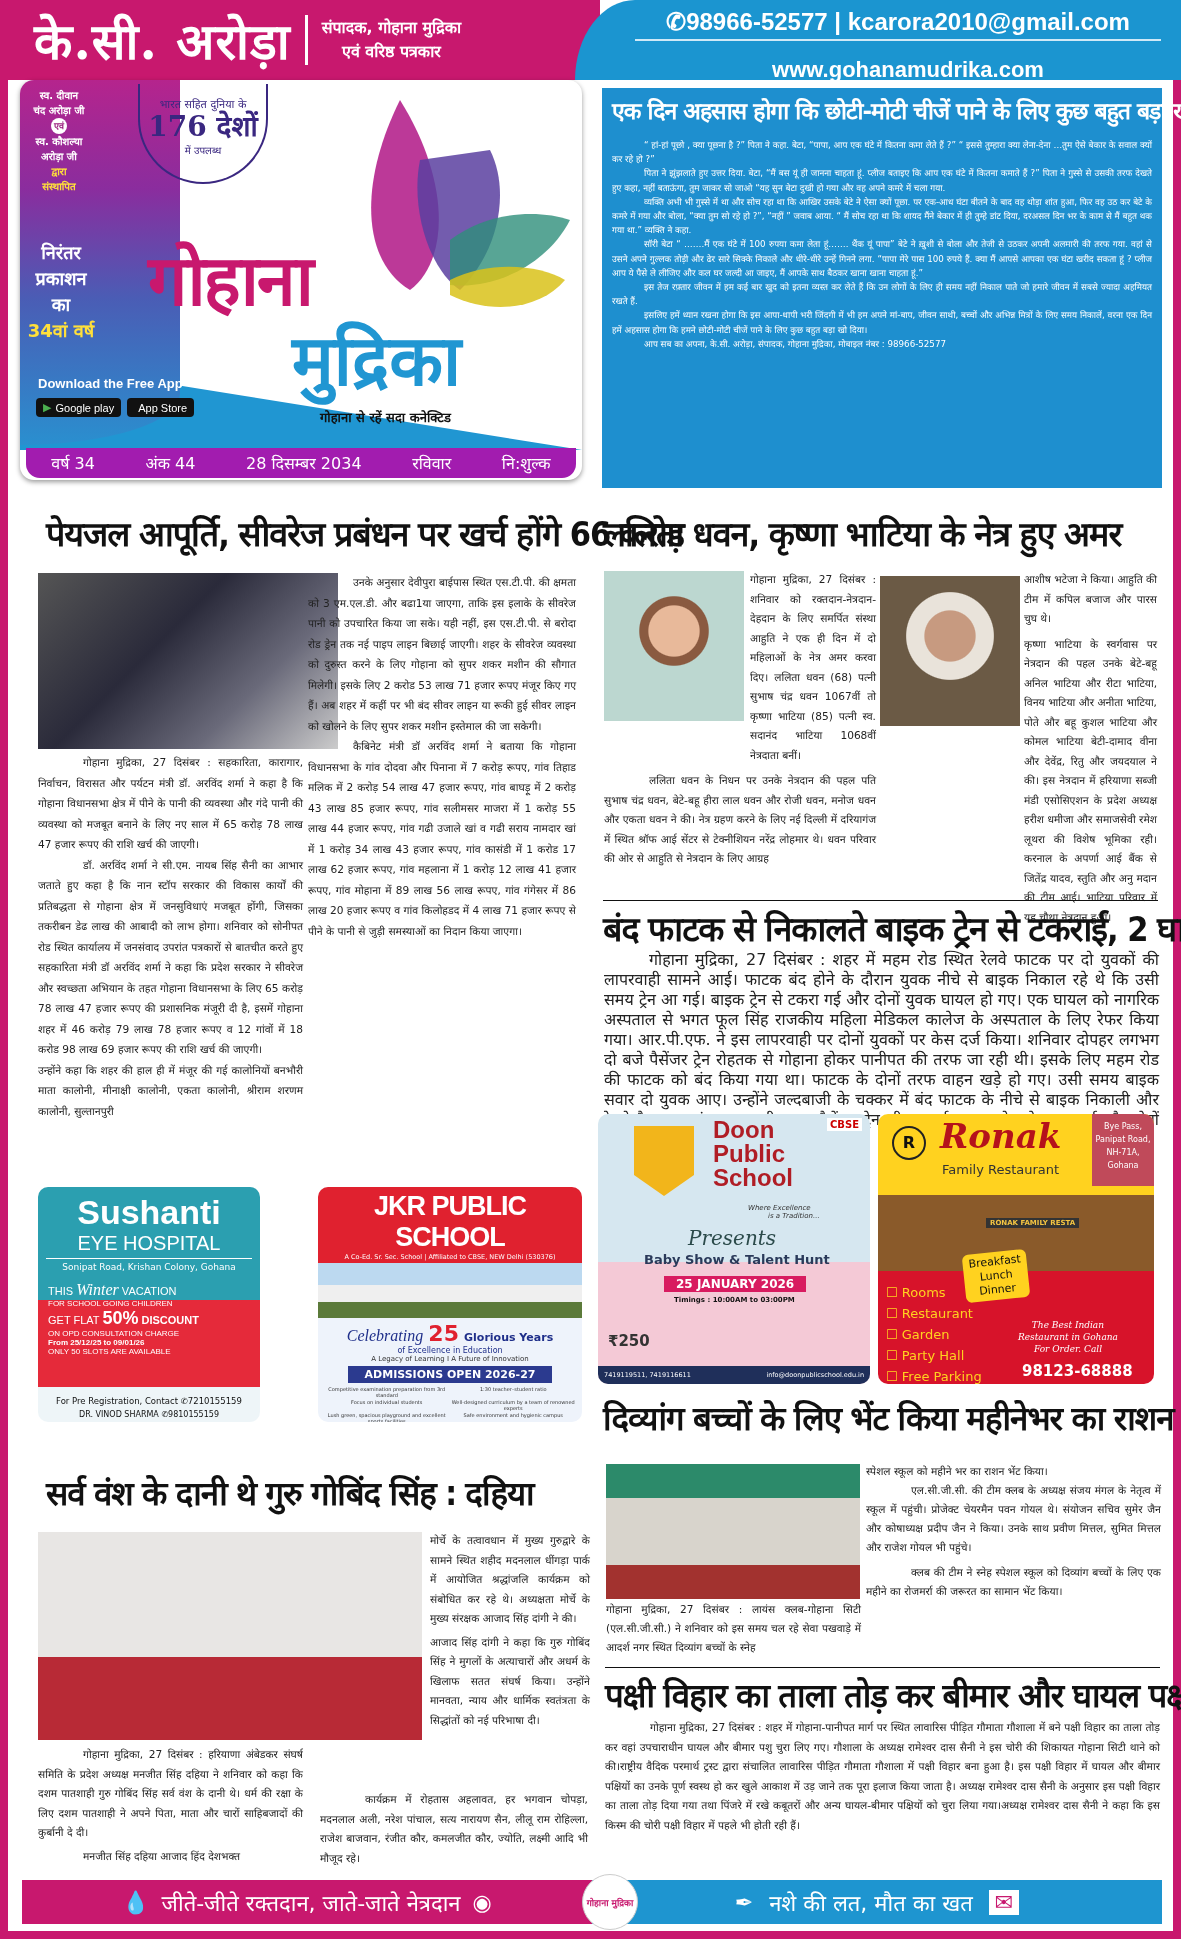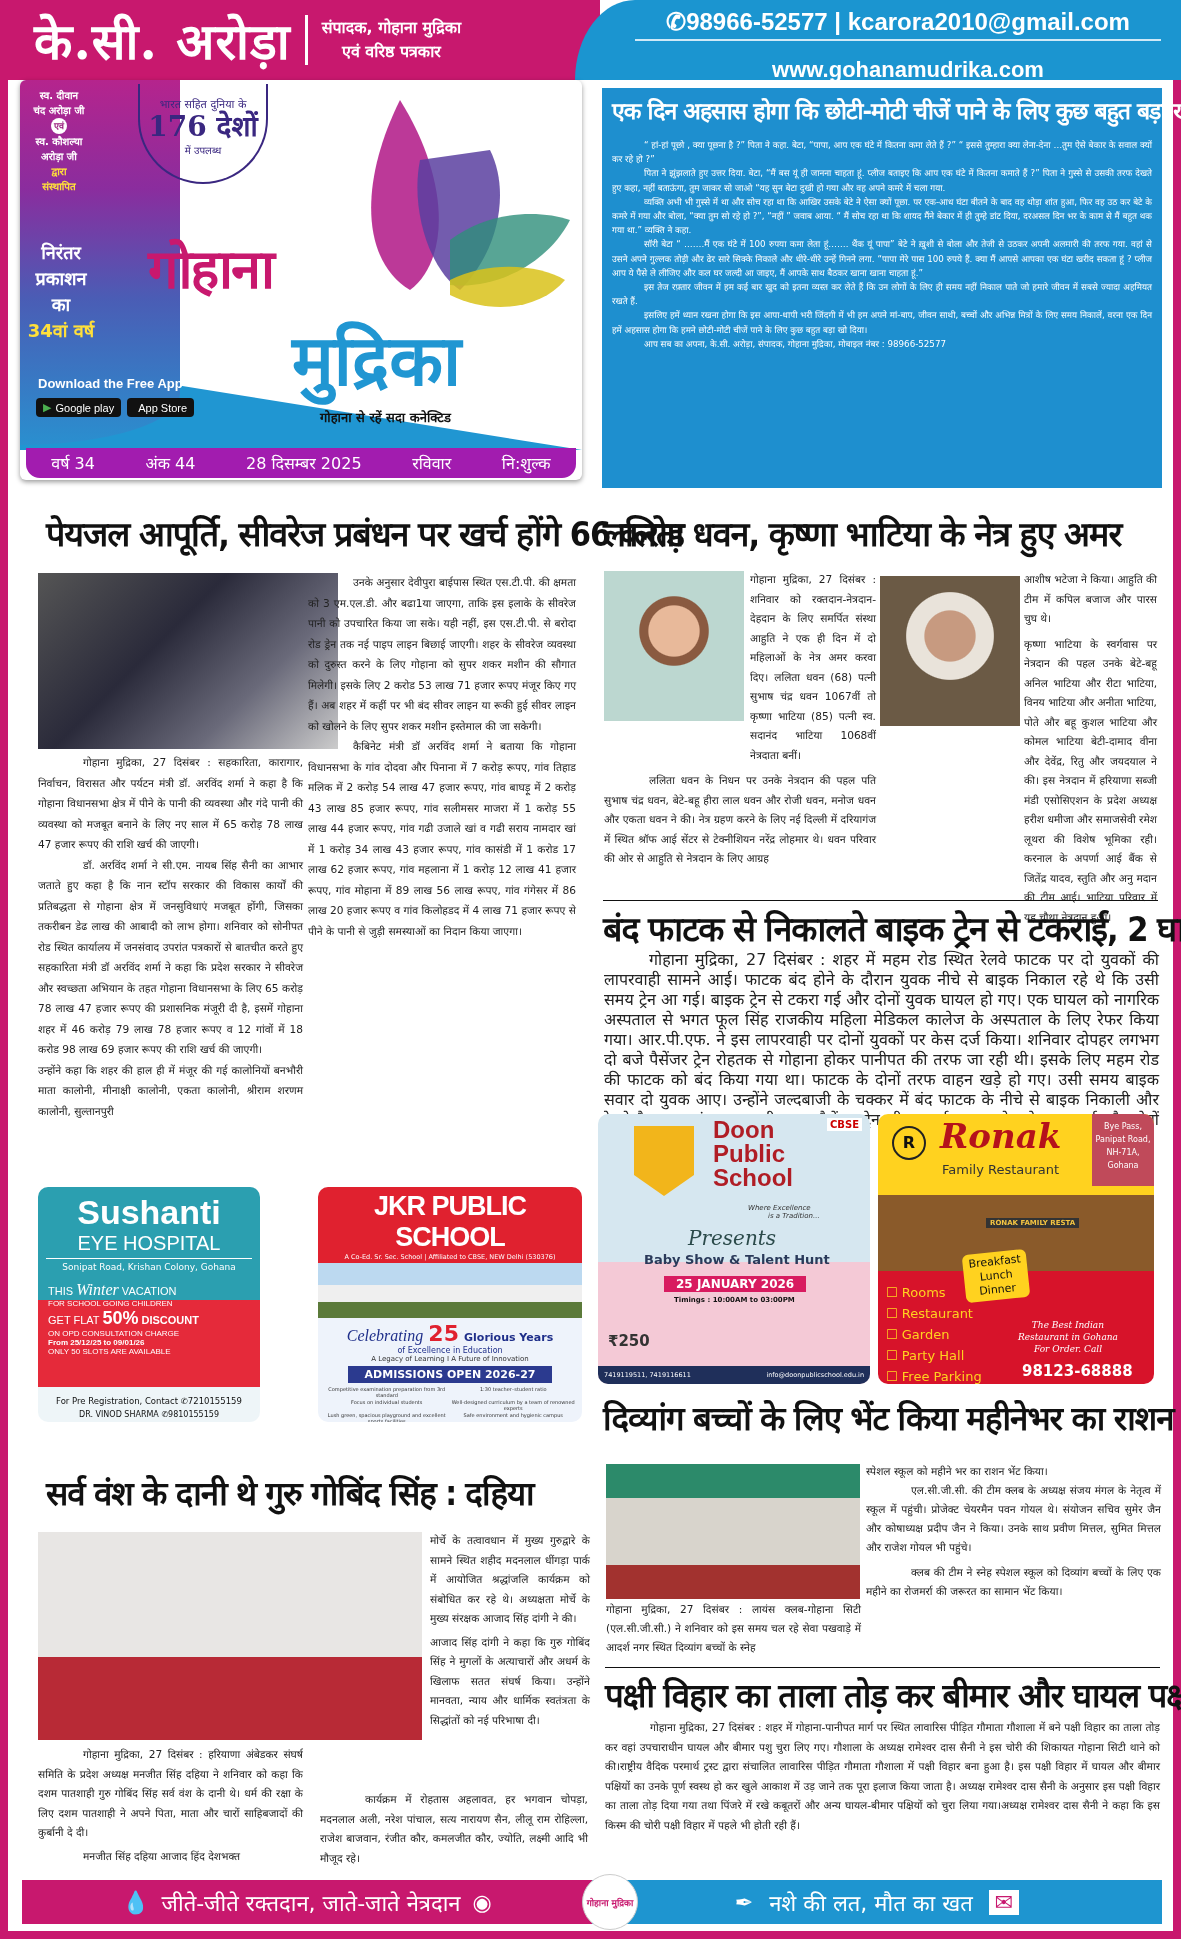--- a/index.html
+++ b/index.html
@@ -5,36 +5,36 @@
 *{box-sizing:border-box;margin:0;padding:0}
 body{width:1181px;height:1939px;background:#fff;font-family:"DejaVu Sans",sans-serif;position:relative;overflow:hidden;color:#111}
 .frame{position:absolute;inset:0;border:8px solid #c8186e;border-top:none}
 .topbar-left{position:absolute;left:0;top:0;width:600px;height:80px;background:#c8186e;color:#fff;display:flex;align-items:center;padding-left:34px}
 .brand{font-family:"DejaVu Serif",serif;font-size:50px;font-weight:bold;letter-spacing:1px}
 .bar-sep{width:3px;height:50px;background:#fff;margin:0 14px}
 .editor-role{font-size:16px;font-weight:bold;text-align:center;line-height:24px}
 .topbar-right{position:absolute;left:575px;top:0;width:606px;height:80px;background:#1b95d0;color:#fff;border-top-left-radius:60px 80px;padding-left:60px}
 .contact{font-family:"Liberation Sans",sans-serif;font-weight:bold;font-size:24px;text-align:center;padding-top:8px;border-bottom:2px solid #cfe9f7;margin-right:20px;padding-bottom:3px}
 .website{font-family:"Liberation Sans",sans-serif;font-weight:bold;font-size:22px;text-align:center;padding-top:16px}
-.masthead{position:absolute;left:20px;top:80px;width:562px;height:400px;background:#fff;border-radius:6px;overflow:hidden;box-shadow:0 2px 5px rgba(0,0,0,.4)}
+.masthead{position:absolute;left:20px;top:80px;width:562px;height:400px;background:#fff;border-radius:14px;overflow:hidden;box-shadow:0 2px 5px rgba(0,0,0,.4)}
 .mh-side{position:absolute;left:0;top:0;width:160px;height:365px;background:linear-gradient(180deg,#b5248d 0%,#8a2d9e 30%,#4a5db5 60%,#2a8fcf 100%);border-bottom-right-radius:250px 80px}
 .mh-blue{position:absolute;left:0;top:280px;width:562px;height:90px;background:#2096d2;clip-path:polygon(0 0,40% 40%,100% 100%,0 100%)}
 .founders{position:absolute;left:4px;top:8px;width:70px;text-align:center;color:#fff;font-size:10px;font-weight:bold;line-height:15px}
 .founders .eb{display:inline-block;background:#fff;color:#9a1f7e;border-radius:50%;width:16px;height:16px;line-height:16px;font-size:9px}
 .founders .est{color:#ffe03a}
 .cont{position:absolute;left:6px;top:160px;width:70px;text-align:center;color:#fff;font-weight:bold;font-size:18px;line-height:26px}
 .cont .yr{color:#ffe03a}
 .app-dl{position:absolute;left:18px;top:296px;color:#fff;font-family:"Liberation Sans",sans-serif;font-weight:bold;font-size:13px}
 .store-btns{position:absolute;left:16px;top:318px;display:flex;gap:6px}
 .store{background:#111;color:#fff;border-radius:4px;padding:3px 7px;font-size:11px;display:flex;align-items:center;gap:4px;font-family:"Liberation Sans",sans-serif}
 .avail{position:absolute;left:118px;top:4px;width:130px;height:100px;border:2px solid #3a2780;border-top:none;border-radius:0 0 70px 70px;text-align:center;color:#3a2780;font-family:"DejaVu Serif",serif}
 .avail .a1{font-size:11px;margin-top:12px}
 .avail .a2{font-size:28px;font-weight:bold;line-height:32px}
 .avail .a3{font-size:10px}
-.logo-gohana{position:absolute;left:128px;top:150px;font-size:54px;font-weight:bold;color:#c8186e;font-family:"DejaVu Serif",serif;letter-spacing:-2px}
+.logo-gohana{position:absolute;left:128px;top:150px;font-size:70px;font-weight:bold;color:#c8186e;font-family:"DejaVu Serif",serif;letter-spacing:-2px}
 .logo-mudrika{position:absolute;left:272px;top:230px;font-size:70px;font-weight:bold;color:#2096d2;font-family:"DejaVu Serif",serif}
 .petals{position:absolute;left:320px;top:10px;width:240px;height:230px}
 .tagline{position:absolute;left:300px;top:328px;font-size:13px;font-weight:bold;color:#111}
 .issue-bar{position:absolute;left:6px;top:368px;width:550px;height:30px;background:#a21caf;border-radius:0 0 14px 14px;display:flex;justify-content:space-around;align-items:center;color:#fff;font-size:16px}
 .editorial{position:absolute;left:602px;top:88px;width:560px;height:400px;background:#1e8fcf;color:#fff;padding:6px 10px}
 .editorial h2{font-size:23px;font-weight:bold;text-align:center;letter-spacing:-1px;margin-bottom:12px;white-space:nowrap}
 .editorial p{font-size:8.7px;line-height:14.2px;text-indent:32px;text-align:justify}
 .headline{position:absolute;font-weight:bold;color:#111;white-space:nowrap;letter-spacing:-1px;font-family:"DejaVu Sans Condensed","DejaVu Sans",sans-serif}
 .col{position:absolute;font-size:10.6px;line-height:20.5px;text-align:justify;color:#222}
 .col p{text-indent:0}
@@ -108,21 +108,21 @@
     <path d="M80 70 C70 120 90 180 120 200 C160 160 170 100 150 60Z" fill="#5a3fa0" opacity=".85"></path>
     <path d="M110 150 C150 120 200 120 230 130 C210 170 160 200 110 195Z" fill="#2e8f7a" opacity=".8"></path>
     <path d="M110 190 C150 170 200 175 225 190 C200 220 150 225 110 205Z" fill="#d9c21a" opacity=".85"></path>
   </svg>
   <div class="logo-gohana">गोहाना</div>
   <div class="logo-mudrika">मुद्रिका</div>
   <div class="tagline">गोहाना से रहें सदा कनेक्टिड</div>
   <div class="issue-bar">
     <span>वर्ष 34</span>
     <span>अंक 44</span>
-    <span>28 दिसम्बर 2025</span>
+    <span>28 दिसम्बर 2034</span>
     <span>रविवार</span>
     <span>नि:शुल्क</span>
   </div>
 </div>
 
 <div class="editorial">
   <h2>एक दिन अहसास होगा कि छोटी-मोटी चीजें पाने के लिए कुछ बहुत बड़ा खो दिया</h2>
   <p>“ हां-हां पूछो , क्या पूछना है ?” पिता ने कहा. बेटा, “पापा, आप एक घंटे में कितना कमा लेते हैं ?” “ इससे तुम्हारा क्या लेना-देना …तुम ऐसे बेकार के सवाल क्यों कर रहे हो ?”</p>
   <p>पिता ने झुंझलाते हुए उत्तर दिया. बेटा, “मैं बस यूं ही जानना चाहता हूं. प्लीज बताइए कि आप एक घंटे में कितना कमाते हैं ?” पिता ने गुस्से से उसकी तरफ देखते हुए कहा, नहीं बताऊंगा, तुम जाकर सो जाओ “यह सुन बेटा दुखी हो गया और वह अपने कमरे में चला गया.</p>
   <p>व्यक्ति अभी भी गुस्से में था और सोच रहा था कि आखिर उसके बेटे ने ऐसा क्यों पूछा. पर एक-आध घंटा बीतने के बाद वह थोड़ा शांत हुआ, फिर वह उठ कर बेटे के कमरे में गया और बोला, “क्या तुम सो रहे हो ?”, “नहीं ” जवाब आया. “ मैं सोच रहा था कि शायद मैंने बेकार में ही तुम्हे डांट दिया, दरअसल दिन भर के काम से मैं बहुत थक गया था.” व्यक्ति ने कहा.</p>

